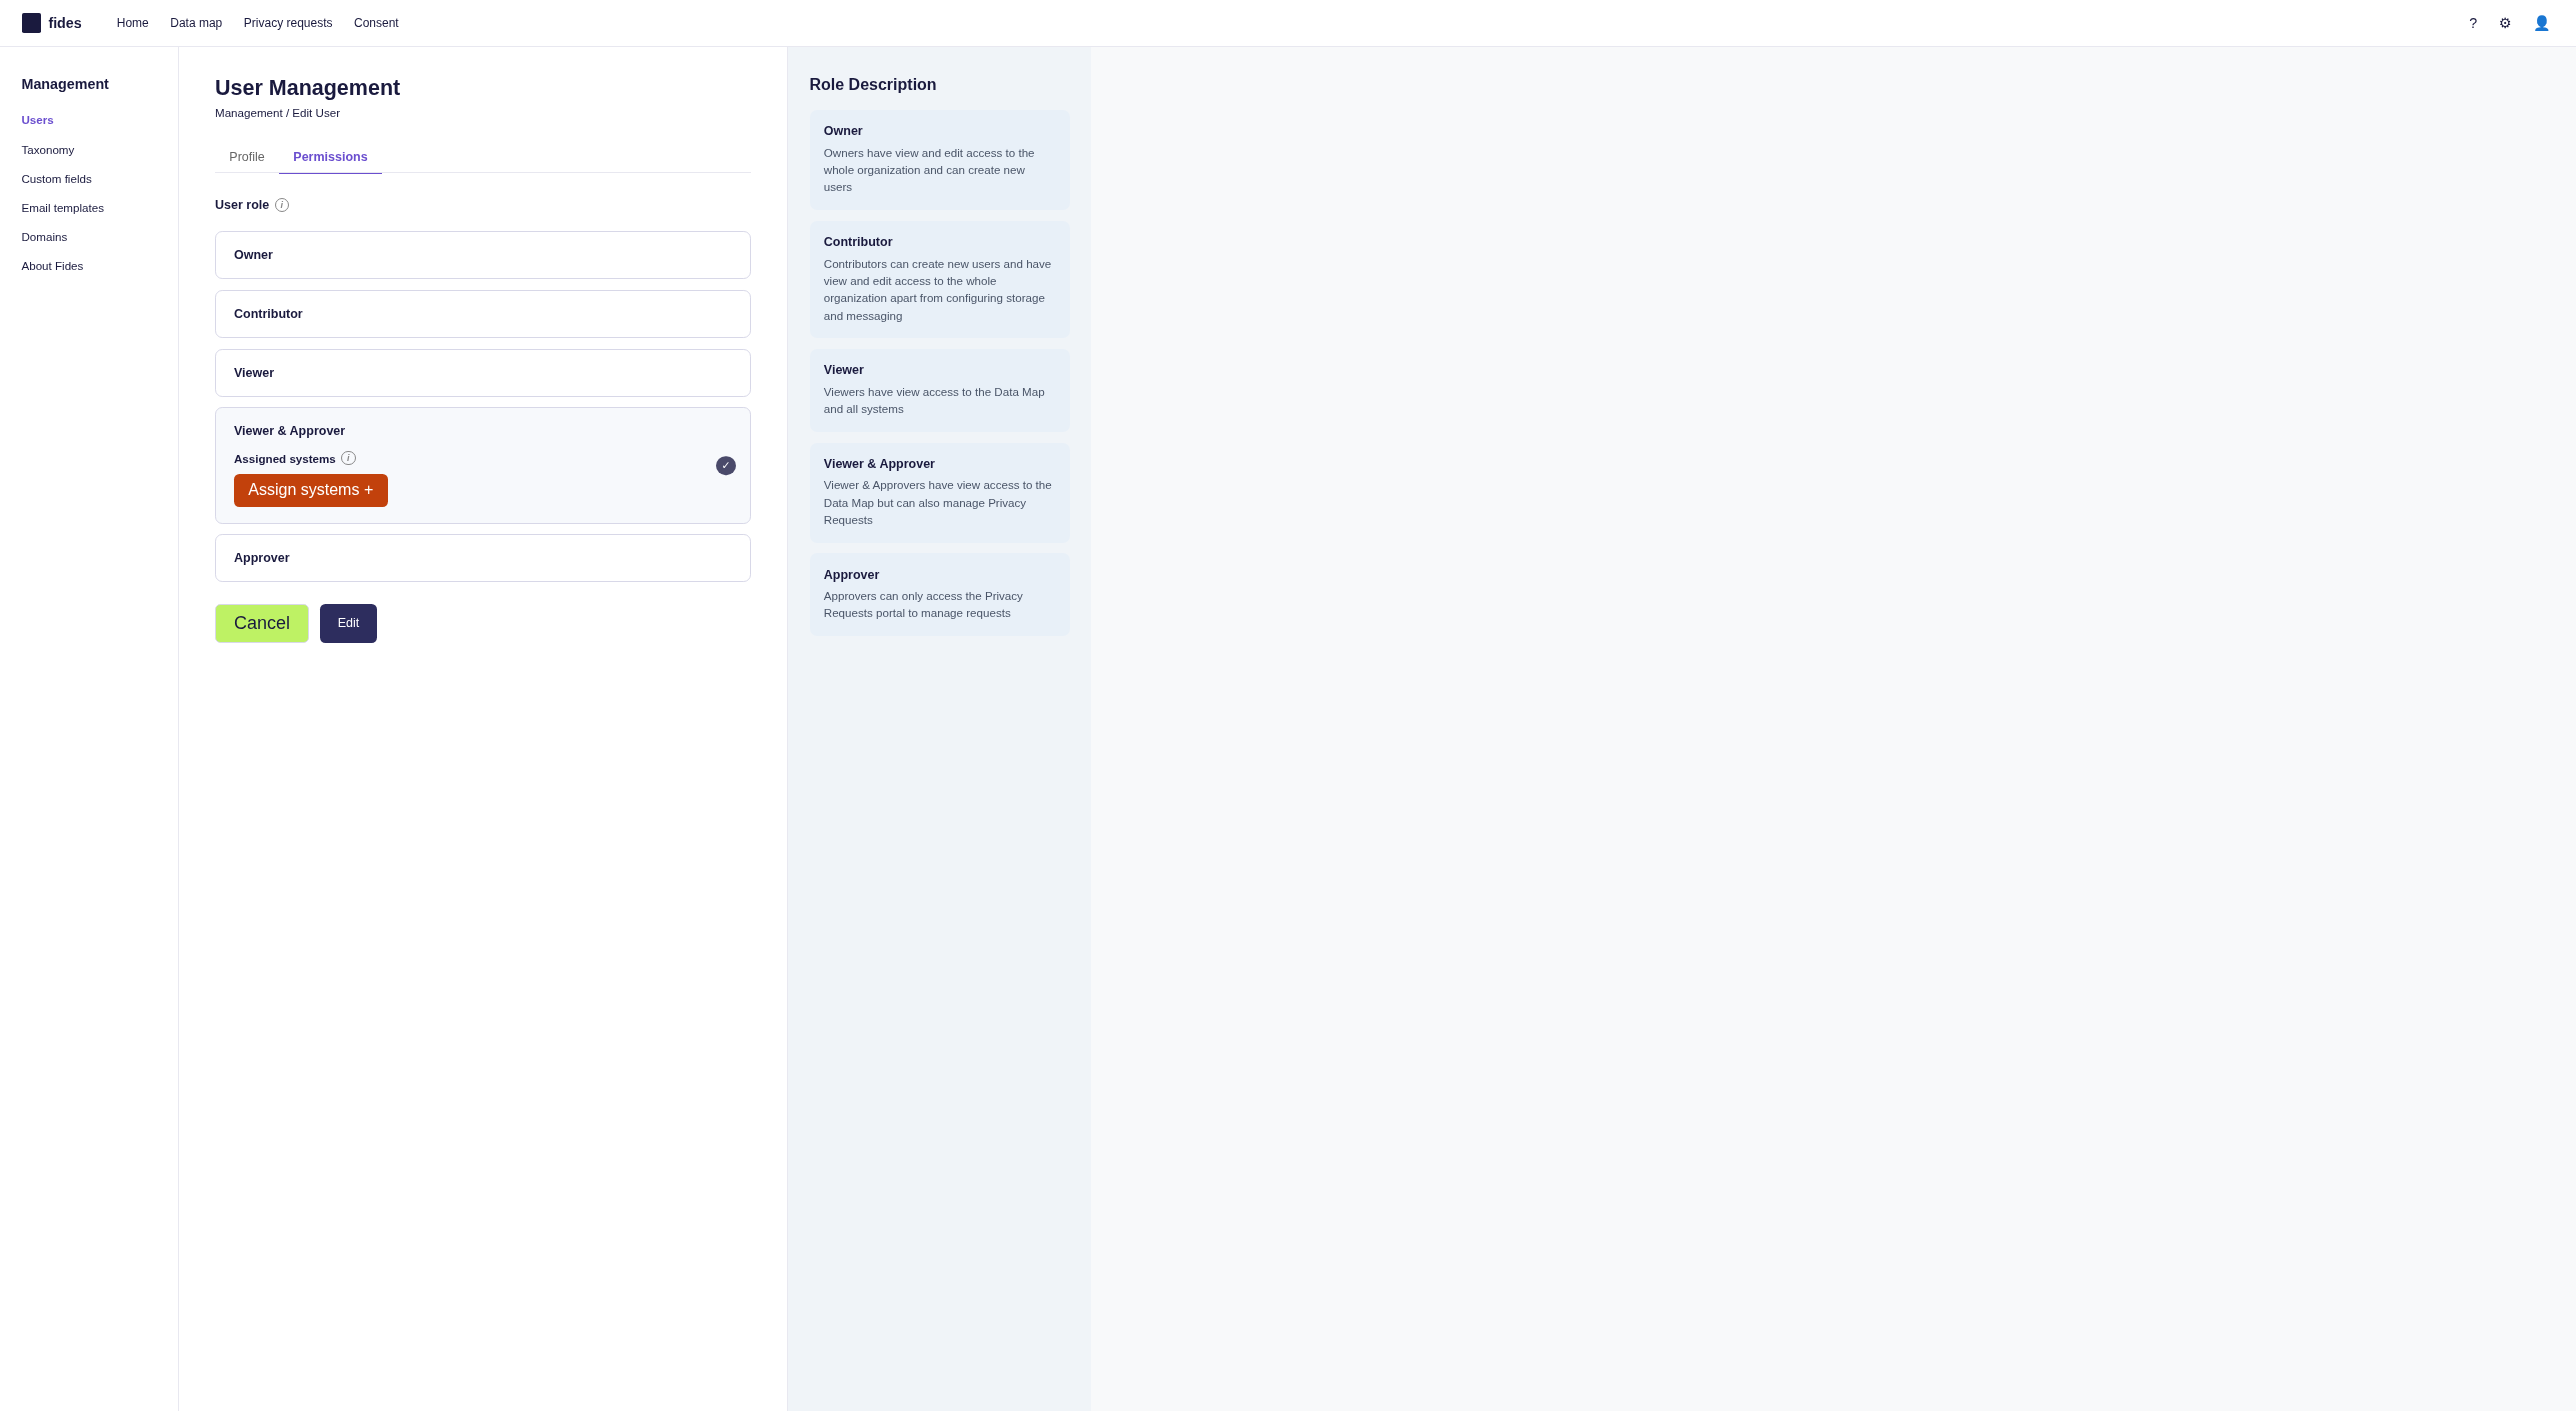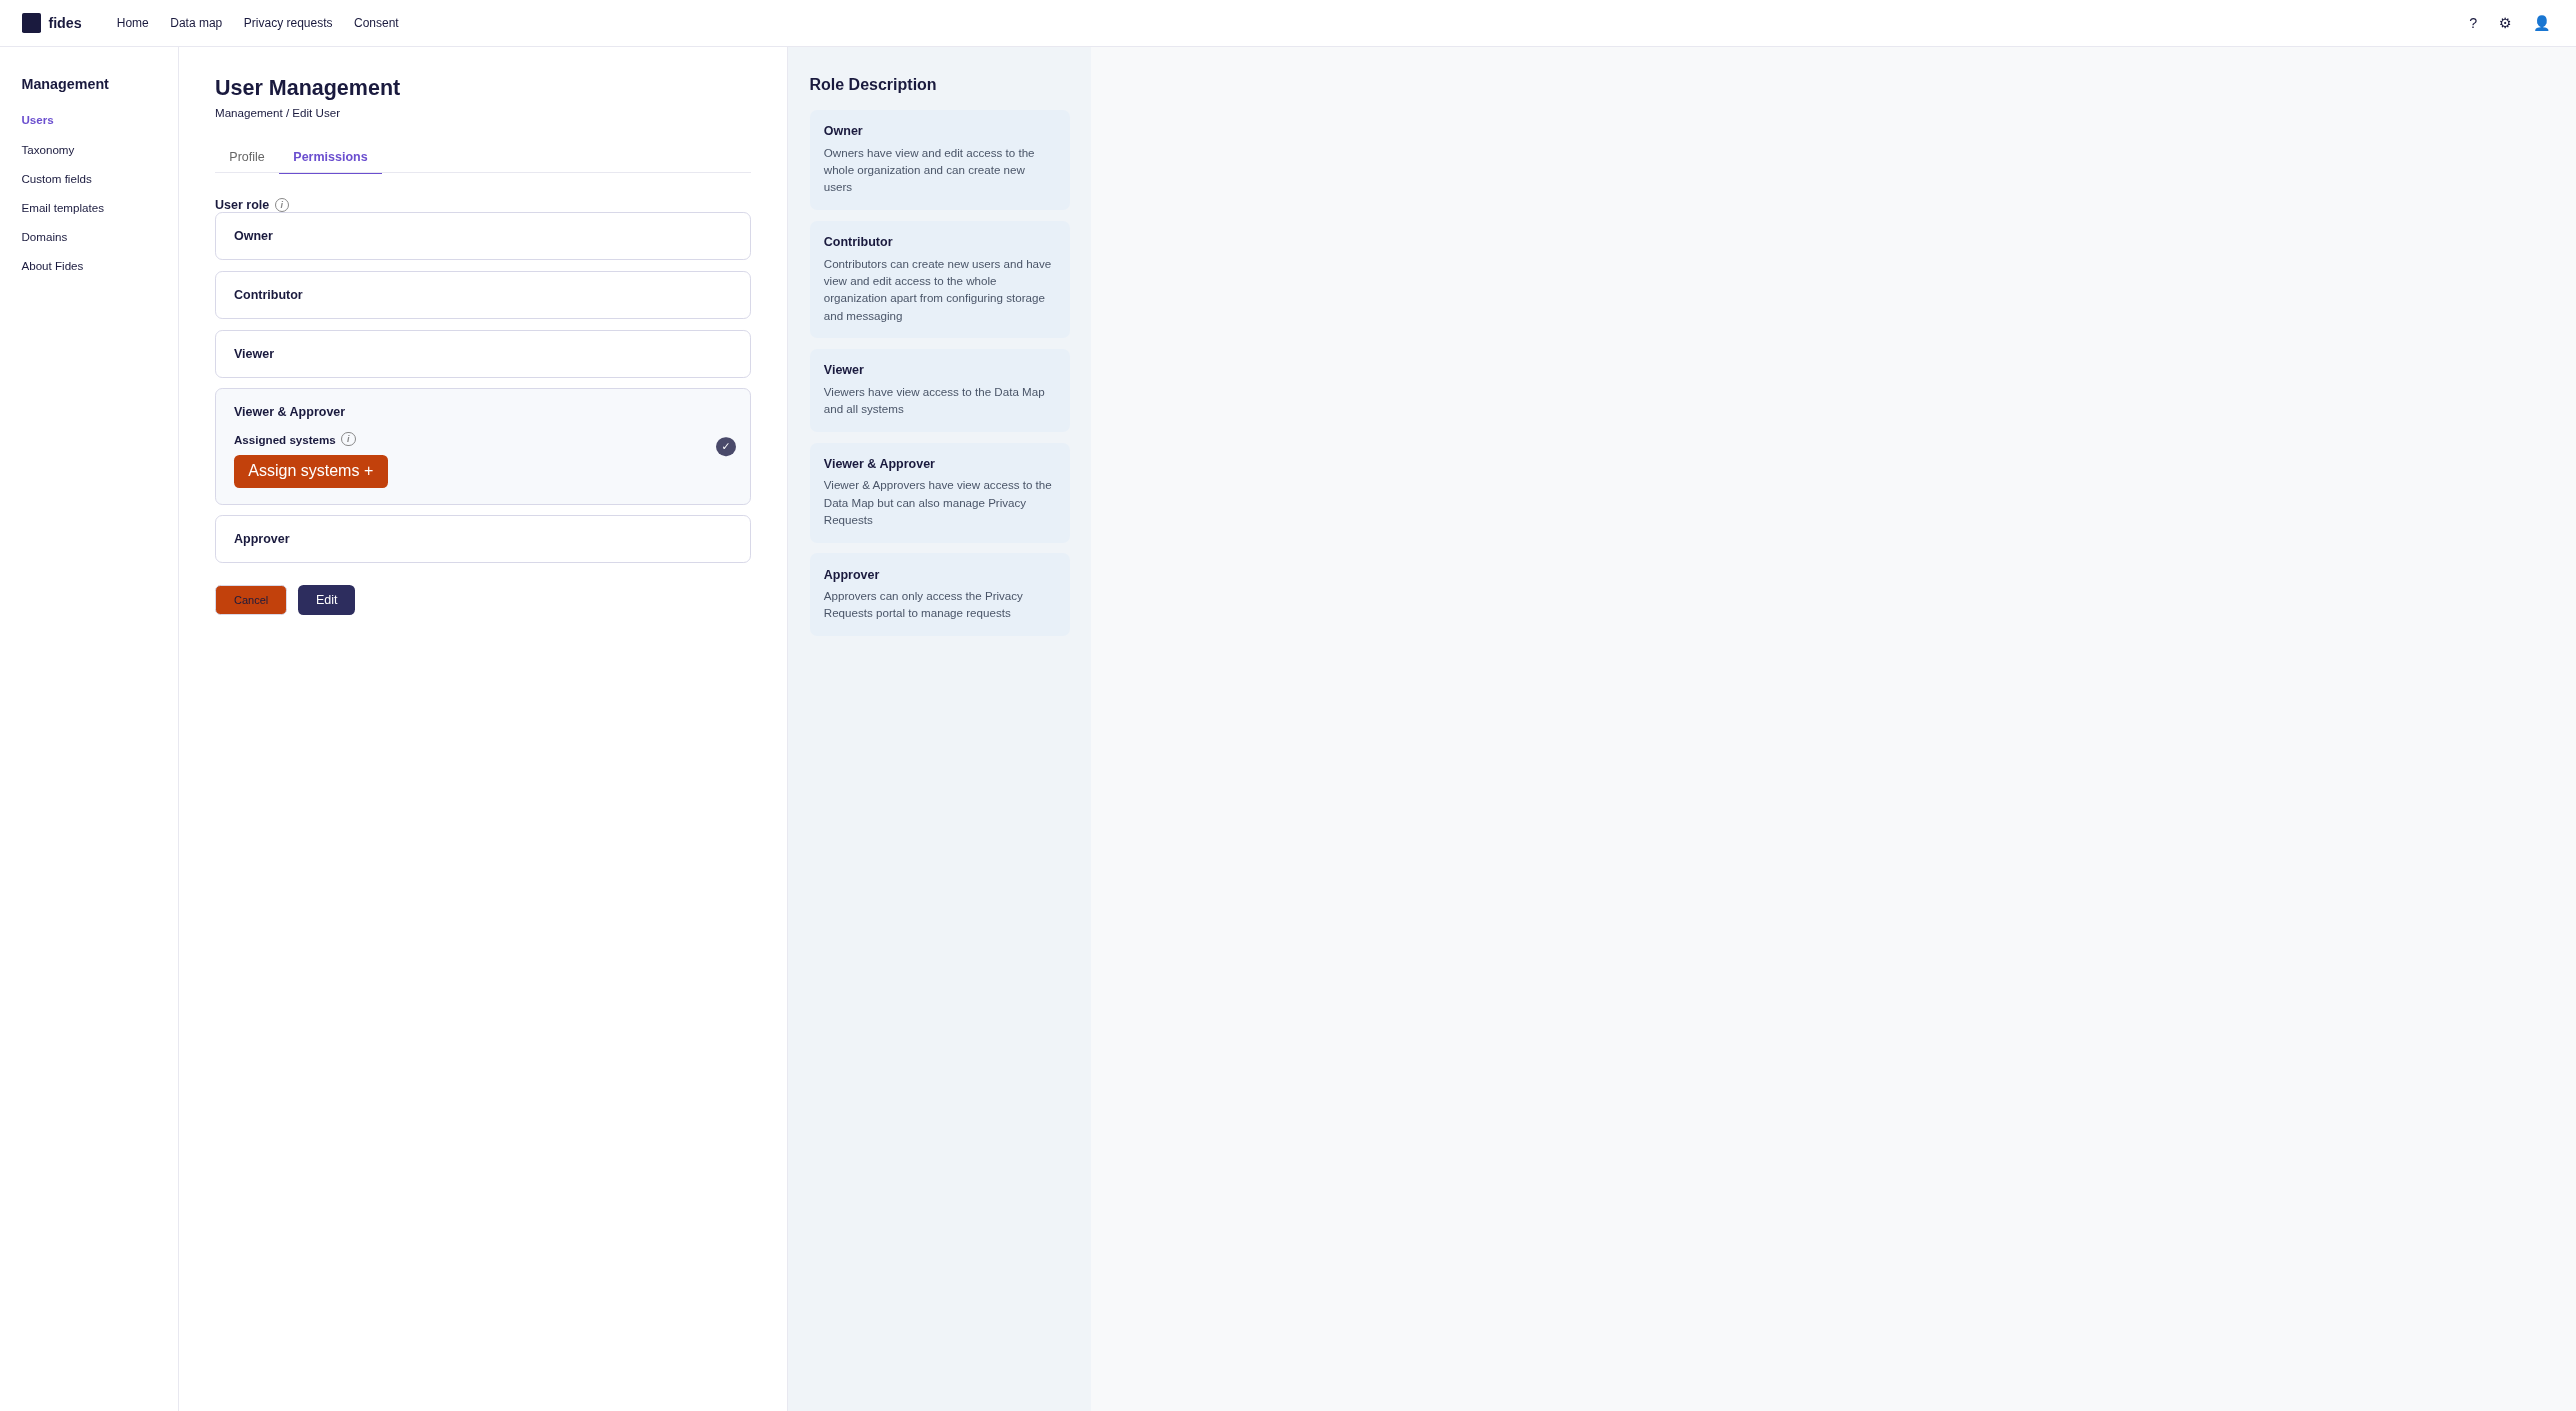--- a/index.html
+++ b/index.html
@@ -37,21 +37,21 @@
     .page-title { font-size: 21.5px; font-weight: 700; color: #1a1a3e; margin-bottom: 5.4px; }
     .breadcrumb { font-size: 11.6px; color: #666; margin-bottom: 21.5px; }
     .breadcrumb span { color: #1a1a3e; }
 
     
     .tabs { display: flex; border-bottom: 1.8px solid #e8e8f0; margin-bottom: 25px; }
     .tab { padding: 9px 14.3px; font-size: 12.5px; cursor: pointer; color: #666; border-bottom: 1.8px solid transparent; margin-bottom: -1.8px; text-decoration: none; font-weight: 500; }
     .tab.active { color: #6b4fcf; border-bottom-color: #6b4fcf; font-weight: 600; }
 
     
-    .section-label { display: flex; align-items: center; gap: 5.4px; font-size: 12.5px; font-weight: 600; color: #1a1a3e; margin-bottom: 0; }
+    .section-label { display: flex; align-items: center; gap: 5.4px; font-size: 12.5px; font-weight: 600; color: #1a1a3e; margin-bottom: 19px; }
     .help-icon { width: 14.3px; height: 14.3px; border-radius: 50%; border: 1.3px solid #888; display: inline-flex; align-items: center; justify-content: center; font-size: 9px; color: #888; cursor: pointer; font-style: italic; font-weight: 700; }
 
     
     .role-option {
       border: 1.3px solid #d8d8e8;
       border-radius: 7.2px;
       padding: 16px 18px;
       margin-bottom: 10.7px;
       cursor: pointer;
       position: relative;
@@ -63,21 +63,21 @@
     
     .check-icon { position: absolute; right: 14.3px; top: 50%; transform: translateY(-50%); width: 19.7px; height: 19.7px; background: #4a4a6a; border-radius: 50%; display: flex; align-items: center; justify-content: center; color: #fff; font-size: 10.7px; }
 
     
     .assigned-systems { margin-top: 12.5px; }
     .assigned-label { display: flex; align-items: center; gap: 5.4px; font-size: 11.6px; font-weight: 600; color: #1a1a3e; margin-bottom: 9px; }
     .assign-btn { background: #c2410c; color: #fff; border: none; border-radius: 5.4px; padding: 7.2px 14.3px; font-size: 16px; cursor: pointer; font-weight: 500; }
 
     
     .action-btns { display: flex; gap: 10.7px; margin-top: 21.5px; }
-    .btn-cancel { background: #c2410c; border: 1.3px solid #d8d8e8; border-radius: 5.4px; padding: 8px 18px; font-size: 11px; cursor: pointer; color: #1a1a3e; font-weight: 500; }
+    .btn-cancel { background: #bef264; border: 1.3px solid #d8d8e8; border-radius: 5.4px; padding: 8px 18px; font-size: 18px; cursor: pointer; color: #1a1a3e; font-weight: 500; }
     .btn-save { background: #2d2d5e; color: #fff; border: none; border-radius: 5.4px; padding: 8px 18px; font-size: 12.5px; cursor: pointer; font-weight: 500; }
 
     
     .right-panel { width: 304px; padding: 29px 21.5px; background: #f0f4f8; border-left: 0.9px solid #e8e8f0; flex-shrink: 0; }
     .right-panel-title { font-size: 16px; font-weight: 700; color: #1a1a3e; margin-bottom: 16px; }
 
     .role-card { background: #e8f0f8; border-radius: 7.2px; padding: 14.3px; margin-bottom: 10.7px; }
     .role-card-title { font-size: 12.5px; font-weight: 700; color: #1a1a3e; margin-bottom: 5.4px; }
     .role-card-desc { font-size: 11.6px; color: #4a5568; line-height: 1.5; }
   </style>

